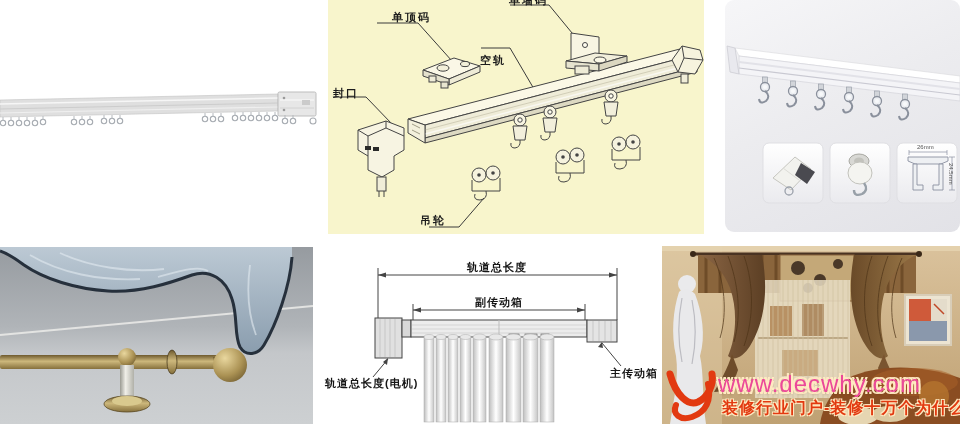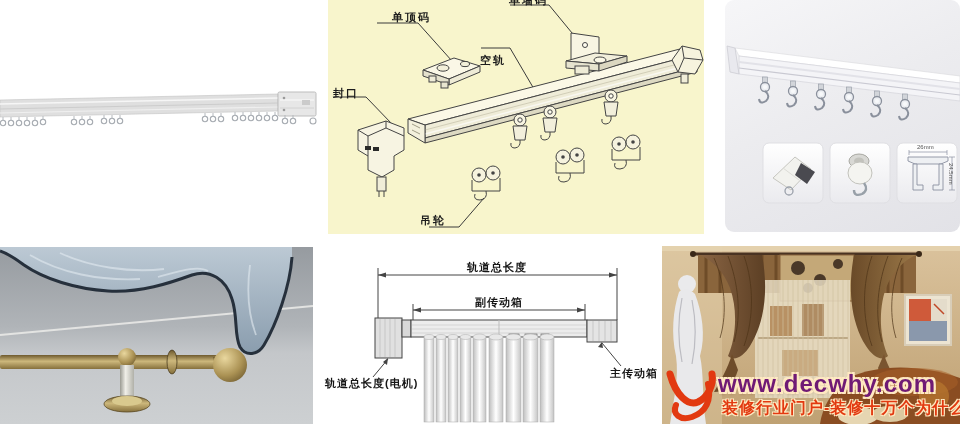--- a/index.html
+++ b/index.html
@@ -17,22 +17,22 @@
   #p-product{left:725px;top:0;width:235px;height:232px;border-radius:9px;
              background:linear-gradient(155deg,#f6f6f8 0%,#ececef 45%,#e2e2e7 100%);overflow:hidden;}
   .dim{position:absolute;font-size:6px;color:#555;letter-spacing:0;white-space:nowrap;font-weight:normal;}
 
   
   #p-drawing{left:313px;top:246px;width:347px;height:178px;background:#fff;overflow:hidden;}
   .dlbl{position:absolute;font-weight:bold;font-size:11px;color:#151515;white-space:nowrap;letter-spacing:1px;}
 
   
   #p-room{left:662px;top:246px;width:298px;height:178px;overflow:hidden;}
-  .wm-url{position:absolute;left:56px;top:124px;font-size:24px;font-weight:bold;letter-spacing:1px;
-          color:#701a75;white-space:nowrap;
+  .wm-url{position:absolute;left:56px;top:124px;font-size:24px;font-weight:normal;letter-spacing:1px;
+          color:#ec4899;white-space:nowrap;
           text-shadow:-2px -2px 0 #ffe9c2,2px -2px 0 #ffe9c2,-2px 2px 0 #ffe9c2,2px 2px 0 #ffe9c2,
                       0 2px 3px rgba(90,30,0,.35);}
   .wm-slogan{position:absolute;left:60px;top:152px;font-size:16px;font-weight:bold;letter-spacing:1px;
           color:#e23910;white-space:nowrap;
           text-shadow:-1px -1px 0 #ffe9c2,1px -1px 0 #ffe9c2,-1px 1px 0 #ffe9c2,1px 1px 0 #ffe9c2;}
 
   #p-track{left:0;top:0;width:325px;height:246px;background:#fff;}
   #p-rod{left:0;top:247px;width:313px;height:177px;overflow:hidden;}
 </style>
 </head>

